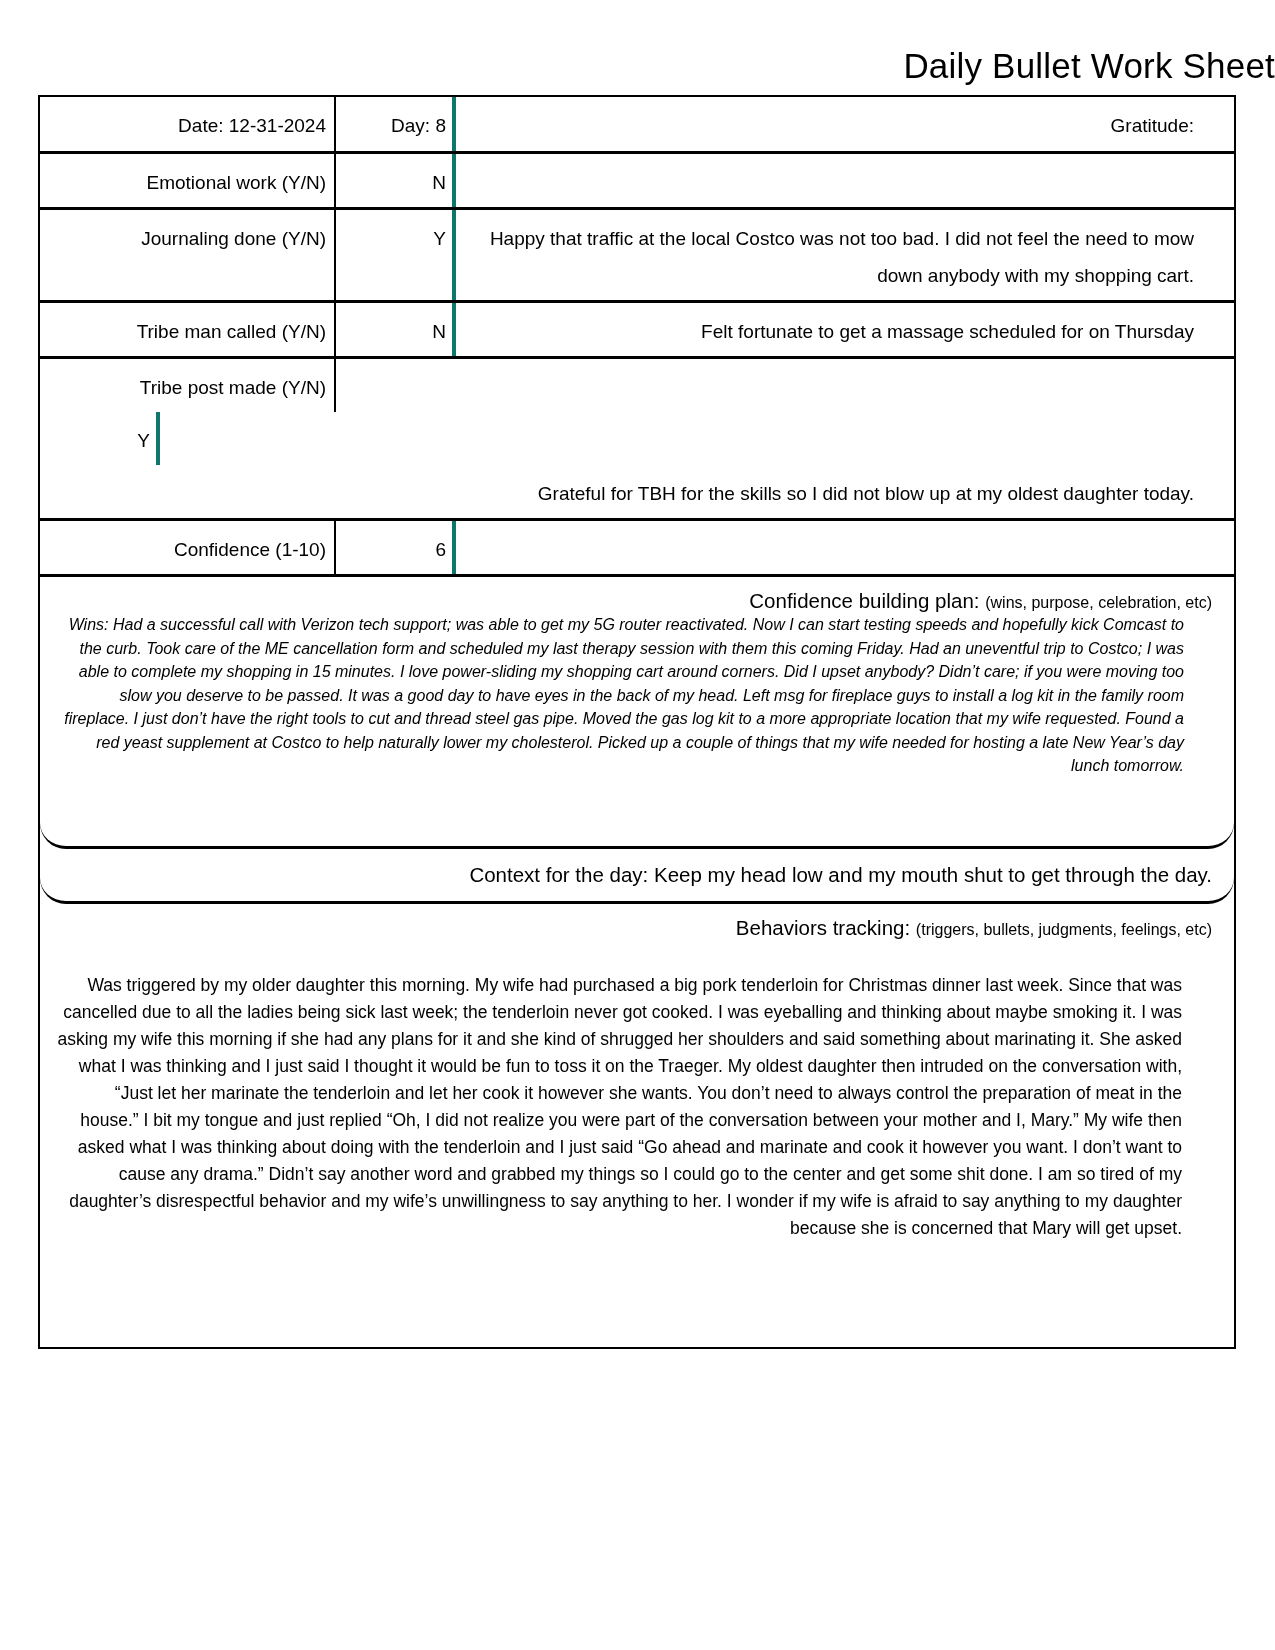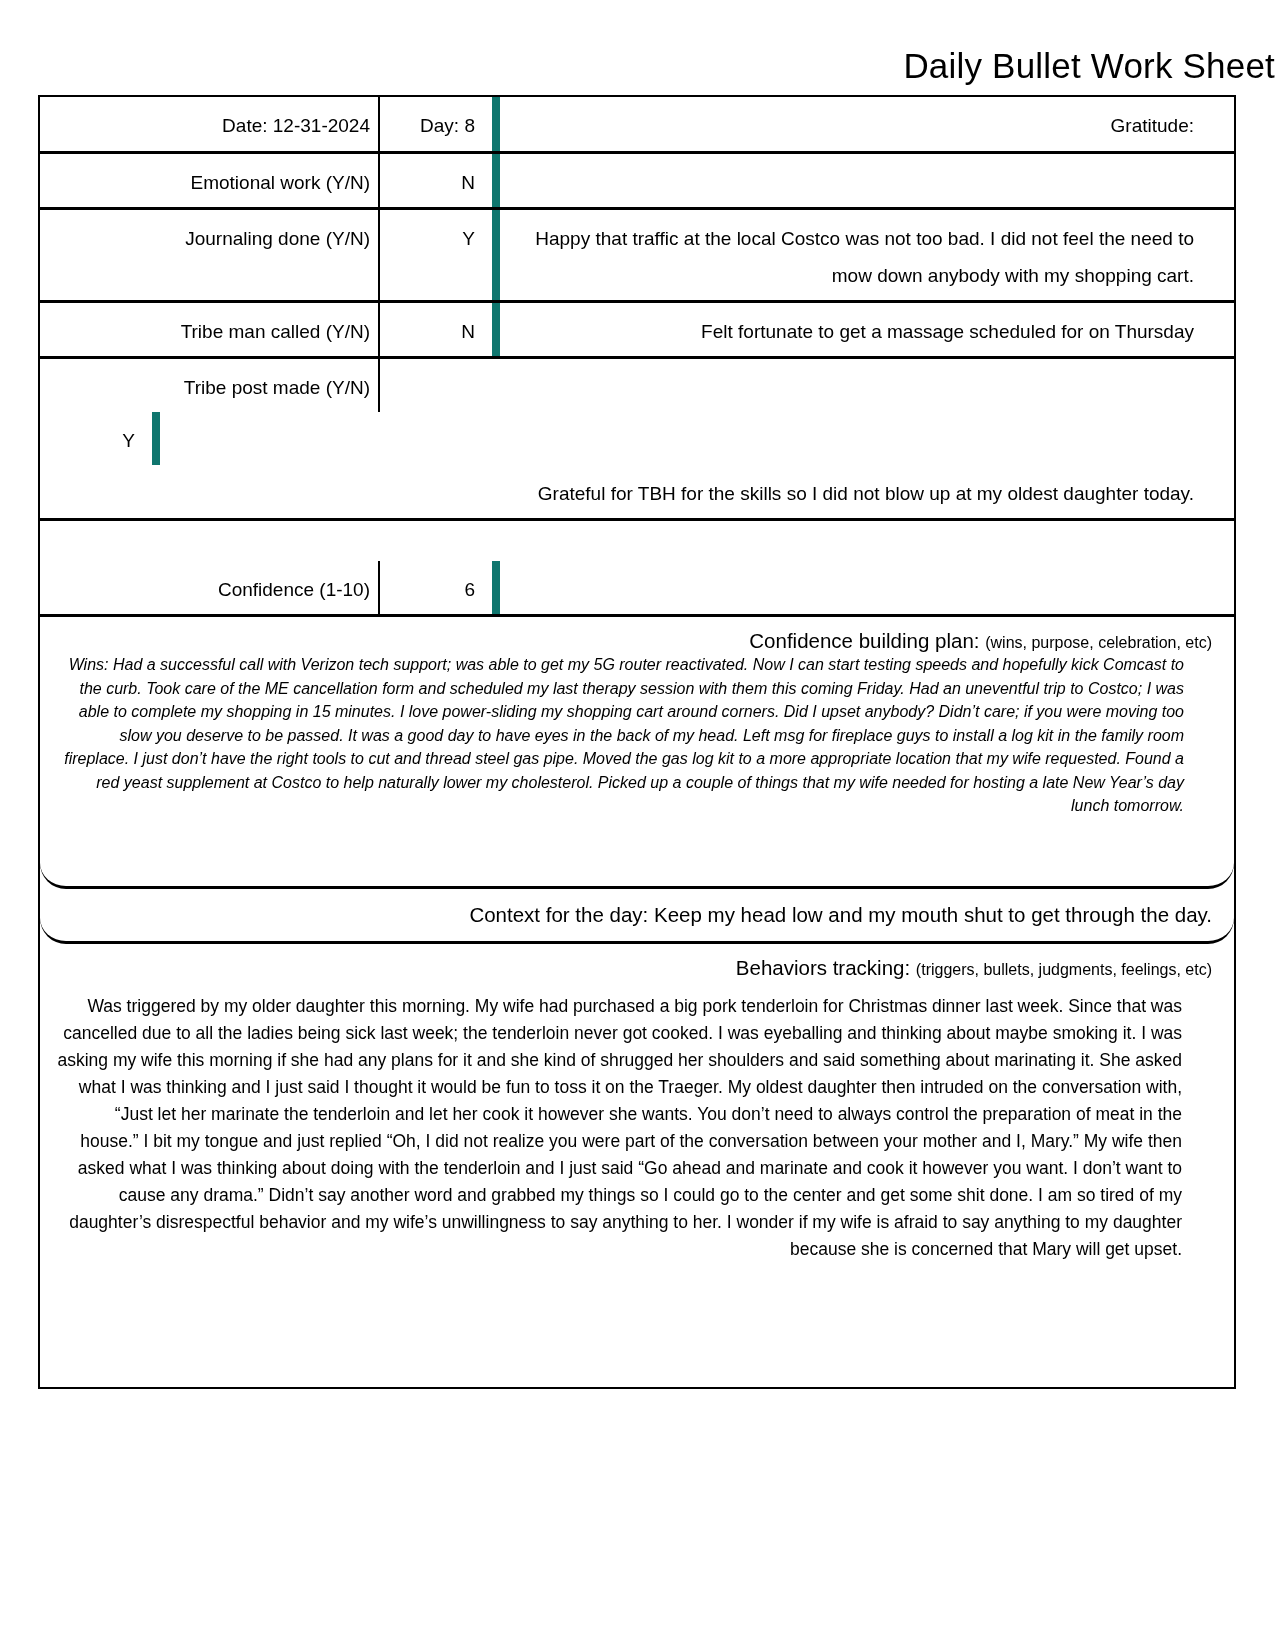--- a/index.html
+++ b/index.html
@@ -24,47 +24,47 @@
     margin-left: 38px;
     width: 1198px;
     border: 2px solid #000;
   }
   .sheet > :last-child { border-bottom: none; }
   .row {
     display: flex;
     border-bottom: 3px solid #000;
   }
   .cell { font-size: 19px; line-height: 37px; padding-top: 10px; padding-bottom: 6px; }
-  .c1 { width: 340px; border-right: 2px solid #000; padding-left: 16px; padding-right: 8px; }
-  .c2 { width: 120px; border-right: 8px solid #0f766e; padding-left: 11px; padding-right: 17px; }
+  .c1 { width: 296px; border-right: 2px solid #000; padding-left: 16px; padding-right: 8px; }
+  .c2 { width: 120px; border-right: 4px solid #0f766e; padding-left: 11px; padding-right: 6px; }
   .c3 { flex: 1; padding-left: 26px; padding-right: 40px; }
   .r-header { min-height: 57px; }
   .r-2 { min-height: 56px; }
   .r-3 { min-height: 89px; }
   .r-4 { min-height: 53px; }
   .r-5 { min-height: 88px; flex-direction: column; }
-  .r-6 { min-height: 52px; margin-top: 40px; }
+  .r-6 { min-height: 52px; }
   .section {
     border-bottom: 3px solid #000;
     padding: 12px 22px 12px 15px;
     border-radius: 26px;
   }
   .sec-confidence { min-height: 272px; }
   .sec-context   { min-height: 55px; font-size: 20.5px; padding-top: 14px; }
   .sec-behaviors { min-height: 443px; }
   .section-heading { font-size: 20.5px; }
   .hint { font-size: 16px; }
   .body-small {
     font-size: 16px;
     line-height: 23.5px;
     padding-right: 28px;
     font-style: italic;
   }
   .body-large {
-    margin-top: 13px;
+    margin-top: 32px;
     font-size: 17.5px;
     line-height: 27px;
     padding-right: 30px;
   }
 </style>
 </head>
 <body>
 
 <div class="page">
 

